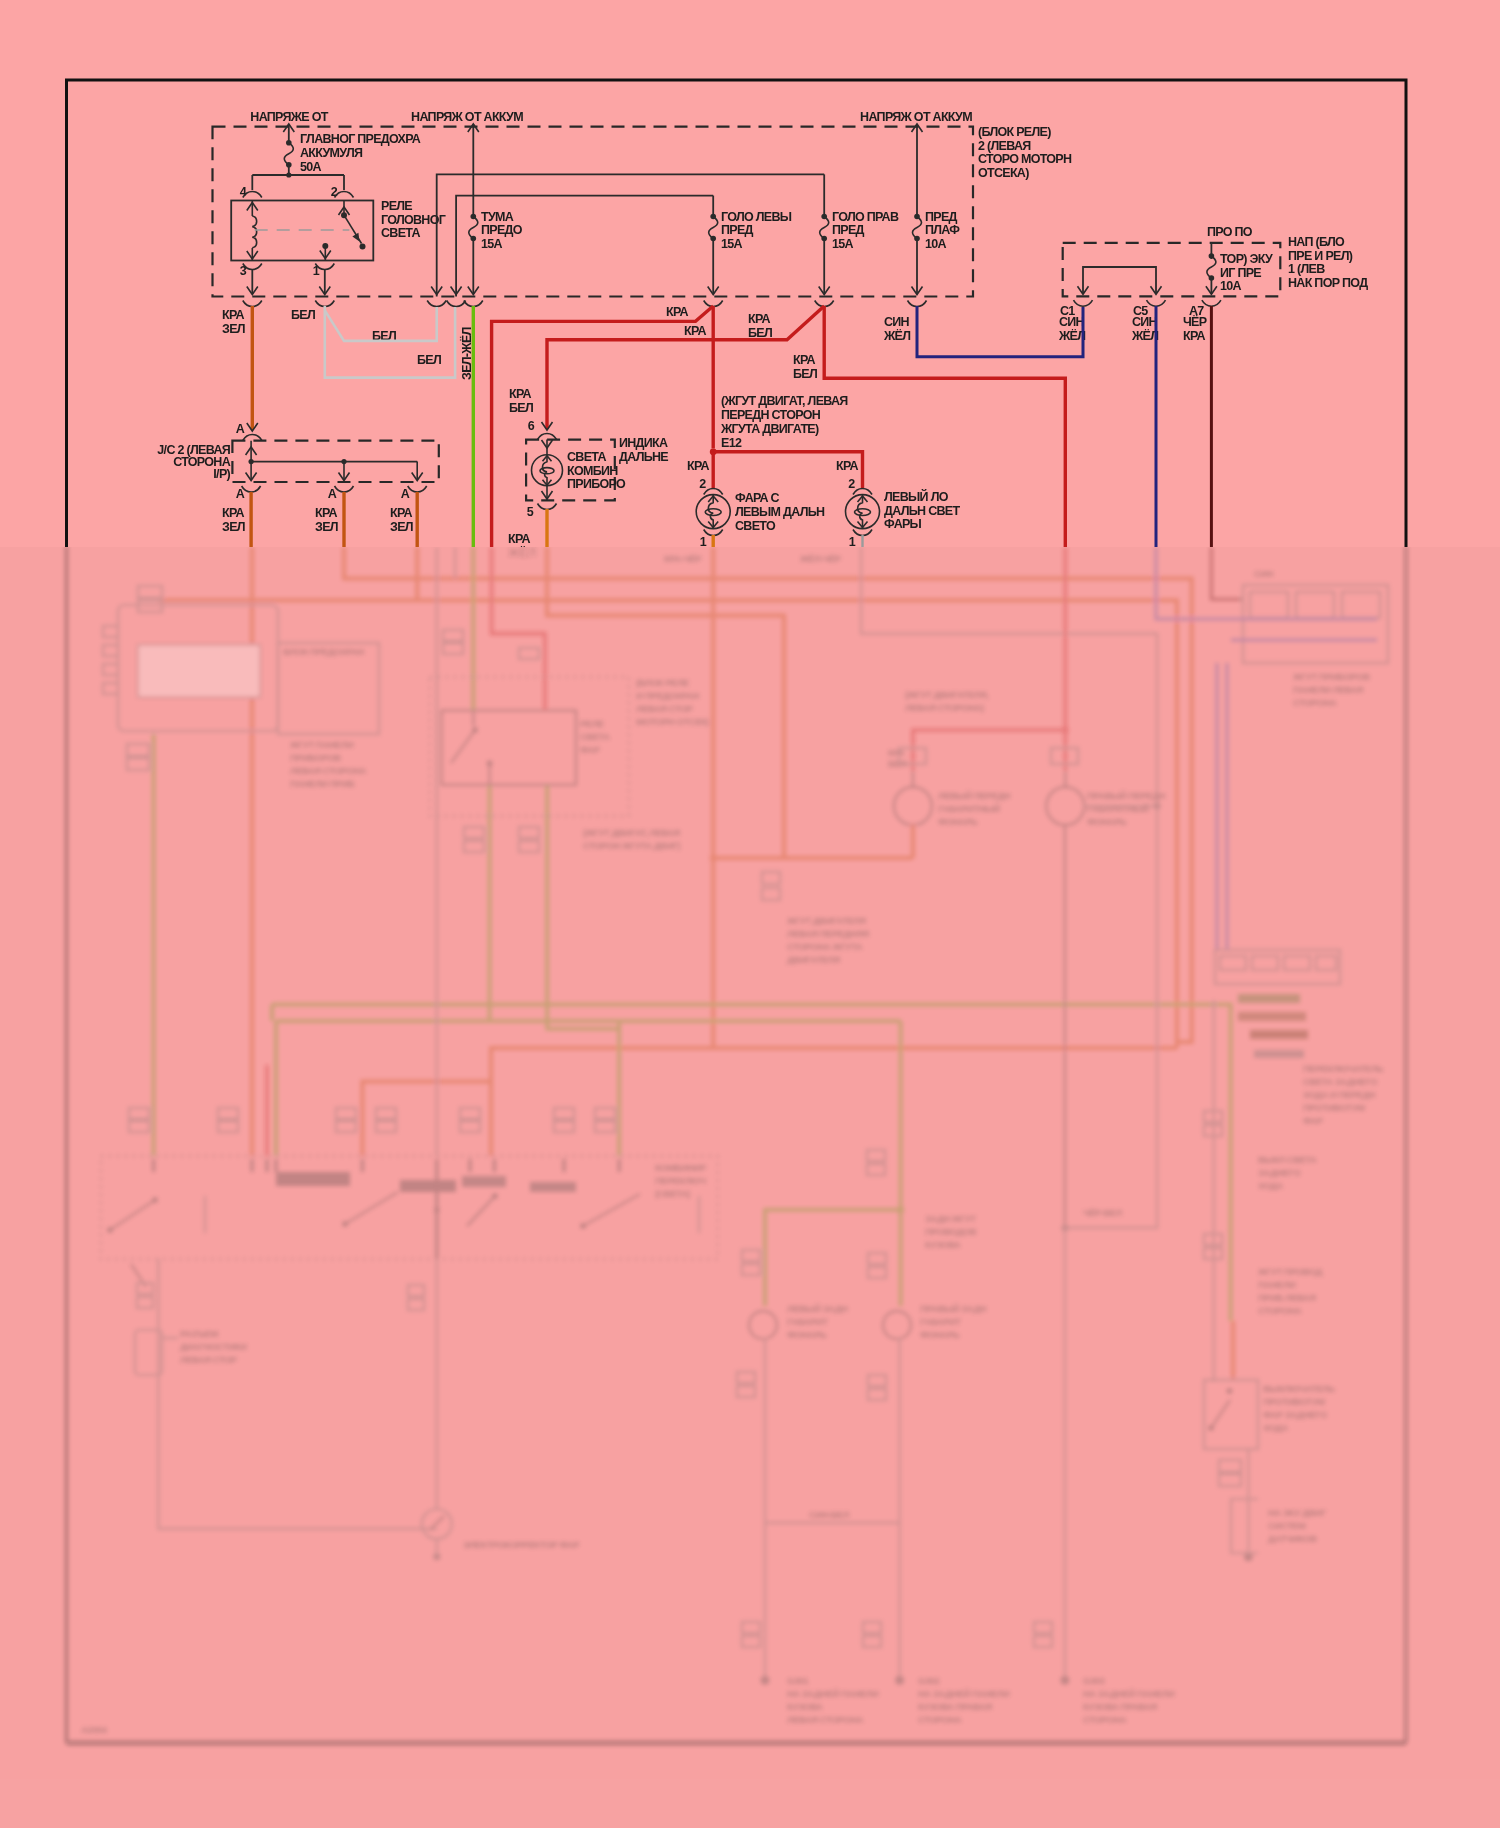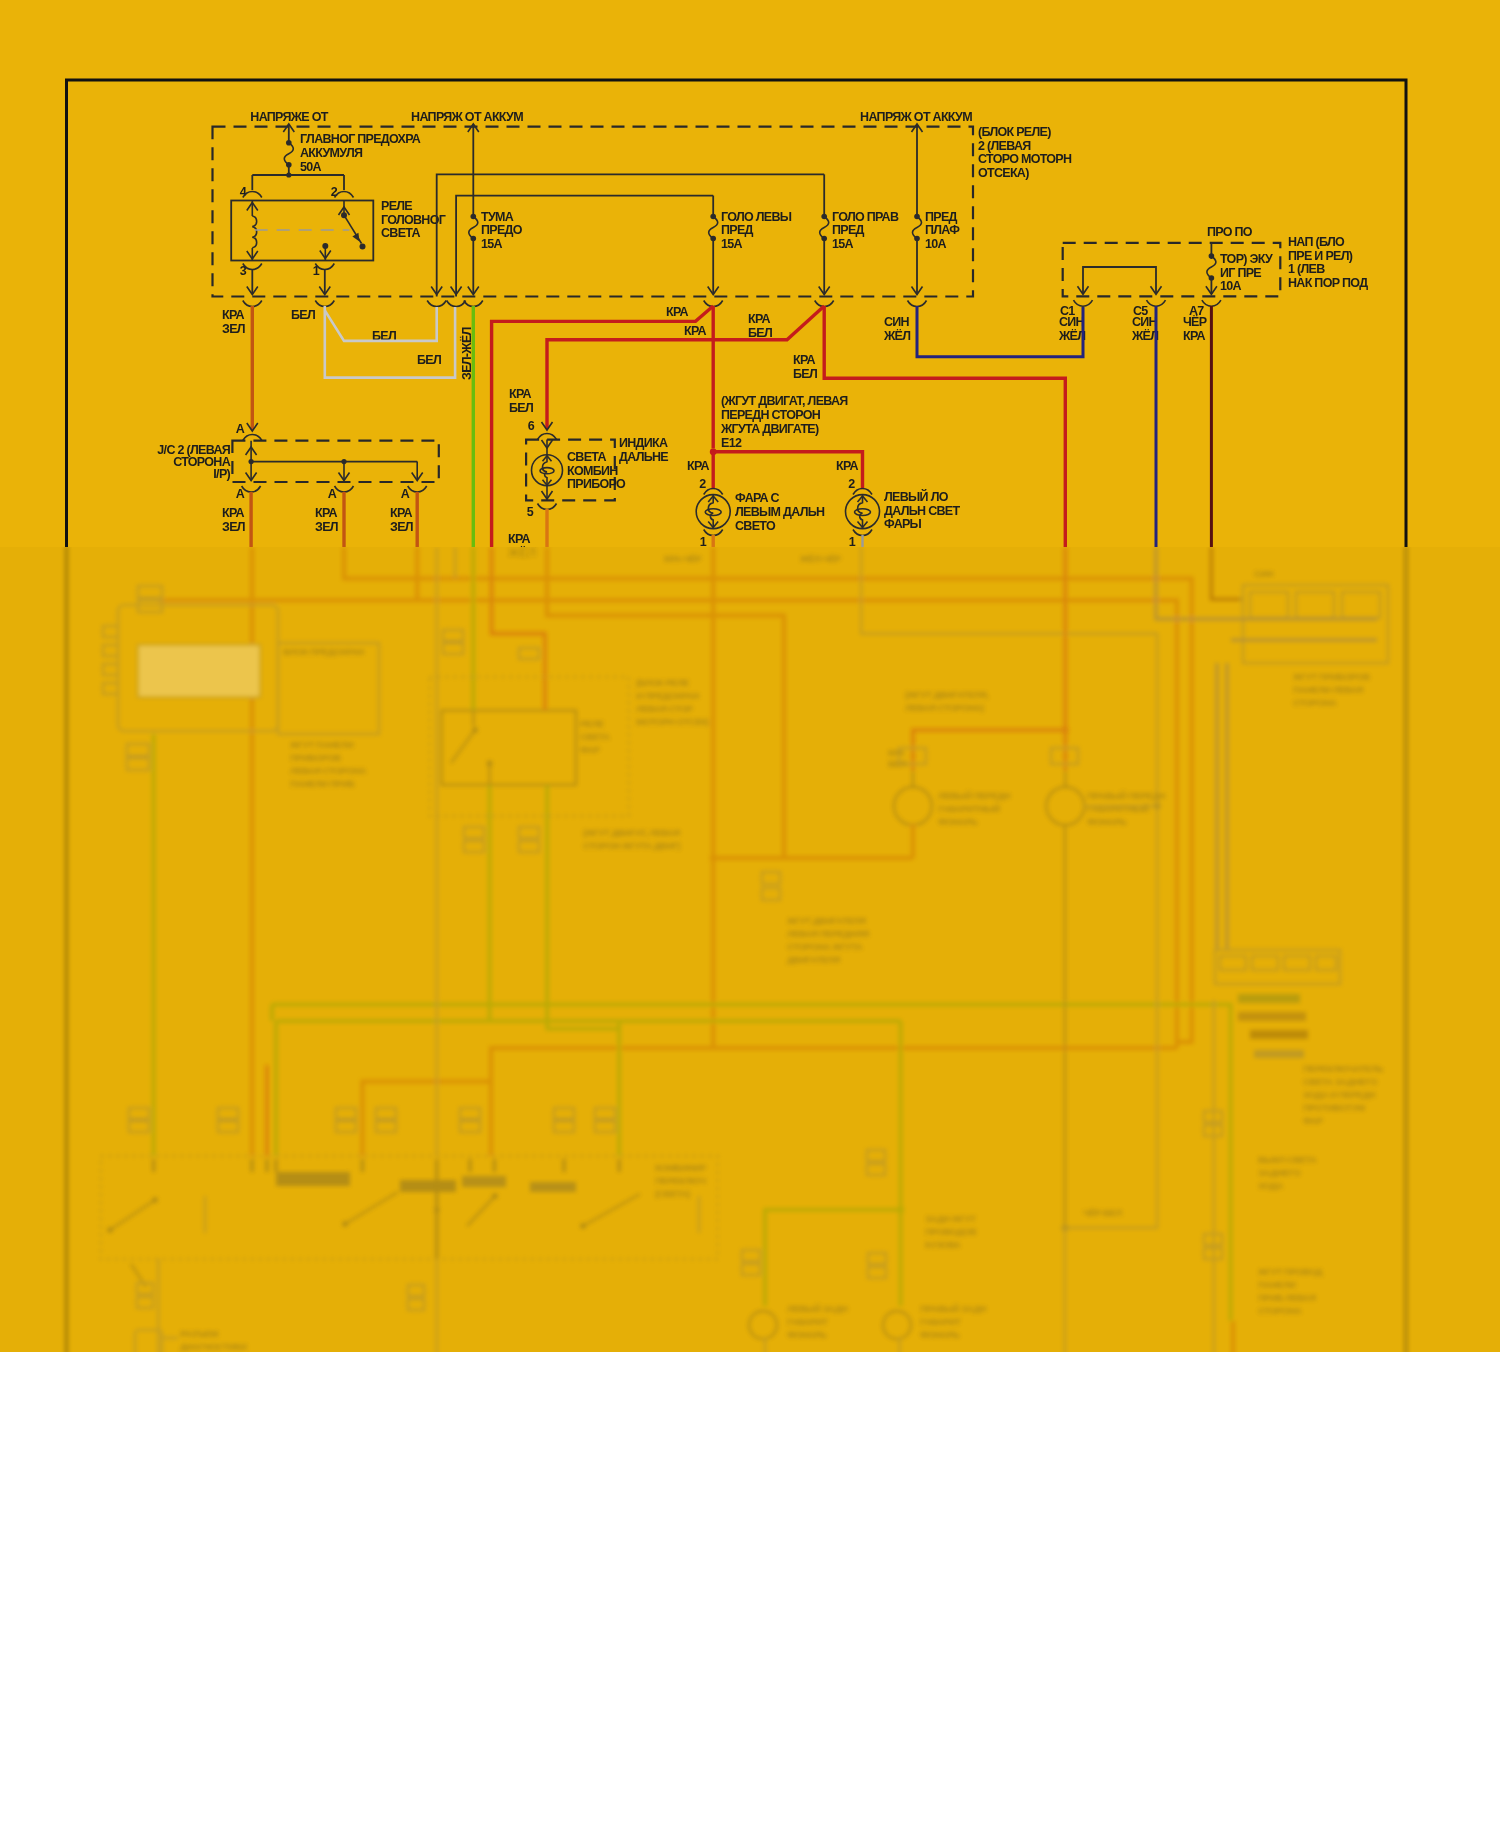--- a/index.html
+++ b/index.html
@@ -1,16 +1,16 @@
 <!DOCTYPE html>
 <html><head>
 <meta charset="utf-8">
 <style>
 html,body{margin:0;padding:0;background:#fff;}
-#pg{position:relative;width:1500px;height:1352px;background:#eab308;overflow:hidden;}
+#pg{position:relative;width:1500px;height:1828px;background:#fca5a5;overflow:hidden;}
 text{font-family:"Liberation Sans",sans-serif;fill:#1d1d1d;}
 .t{font-size:12.5px;letter-spacing:-0.7px;font-weight:bold;}
 .t9{font-size:9.5px;fill:#333;font-weight:bold;letter-spacing:-0.5px;}
 .w{stroke:#2b2b2b;stroke-width:1.8;fill:none;}
 .w2{stroke:#2b2b2b;stroke-width:1.6;fill:none;}
 .d{stroke:#282828;stroke-width:2.2;fill:none;stroke-dasharray:13 8;}
 .or{stroke:#c25512;stroke-width:3.4;fill:none;}
 .or2{stroke:#d97612;stroke-width:3.4;fill:none;}
 .gr{stroke:#69bd0e;stroke-width:3.4;fill:none;}
 .rd{stroke:#c41c1c;stroke-width:3.4;fill:none;}

